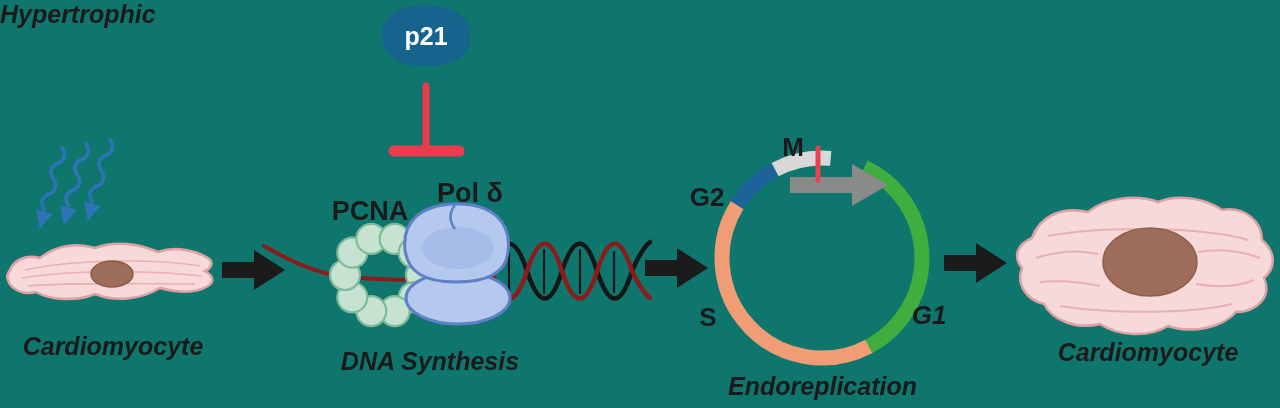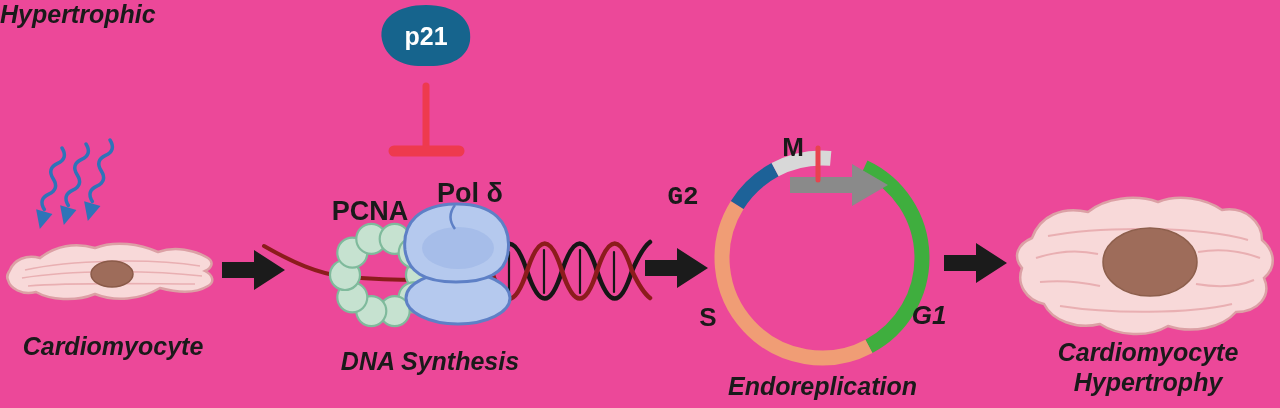--- a/index.html
+++ b/index.html
@@ -1,18 +1,18 @@
 <!DOCTYPE html>
 <html><head>
 <meta charset="utf-8">
 <style>
   * { margin:0; padding:0; box-sizing:border-box; }
   html,body { width:1280px; height:408px; background:#ffffff; }
   body { font-family:"Liberation Sans", sans-serif; }
-  .canvas { position:relative; width:1280px; height:408px; background:#ec4899; overflow:hidden; }
+  .canvas { position:relative; width:1280px; height:408px; background:#0f766e; overflow:hidden; }
   .canvas > svg { position:absolute; left:0; top:0; z-index:0; }
   .label { position:absolute; z-index:2; color:#1a1a1a; text-align:center; line-height:1.18; }
   .label span { display:block; }
   .caption { font-weight:700; font-style:italic; font-size:25px; }
   .mol { font-weight:700; font-size:27px; }
   .phase { font-weight:700; font-size:26px; }
   .p21-text { font-weight:700; font-size:25px; color:#ffffff; font-style:normal; }
 </style>
 </head>
 <body>
@@ -130,26 +130,25 @@
   <div class="label p21-text" style="left:376px; top:22px; width:100px;text-align:center;">p21</div>
 
   <div class="label mol" style="left:420px; top:178px; width:100px;">Pol δ</div>
 
   <div class="label mol" style="left:318px; top:196px; width:104px;">PCNA</div>
 
   <div class="label caption" style="left:320px; top:347px; width:220px;">DNA Synthesis</div>
 
   <div class="label phase" style="left:773px; top:132px; width:40px;">M</div>
 
-  <div class="label phase" style="left:658px; top:182px; width:50px;font-family:Liberation Mono, monospace;">G2</div>
+  <div class="label phase" style="left:682px; top:182px; width:50px;">G2</div>
 
   <div class="label phase" style="left:693px; top:302px; width:30px;">S</div>
 
   <div class="label phase" style="left:904px; top:300px; width:50px;font-style:italic;">G1</div>
 
   <div class="label caption" style="left:710px; top:372px; width:225px;">Endoreplication</div>
 
   <div class="label caption" style="left:1030px; top:338px; width:236px;">
     <span>Cardiomyocyte</span>
-    <span>Hypertrophy</span>
   </div>
 
 </div>
 
 </body></html>

